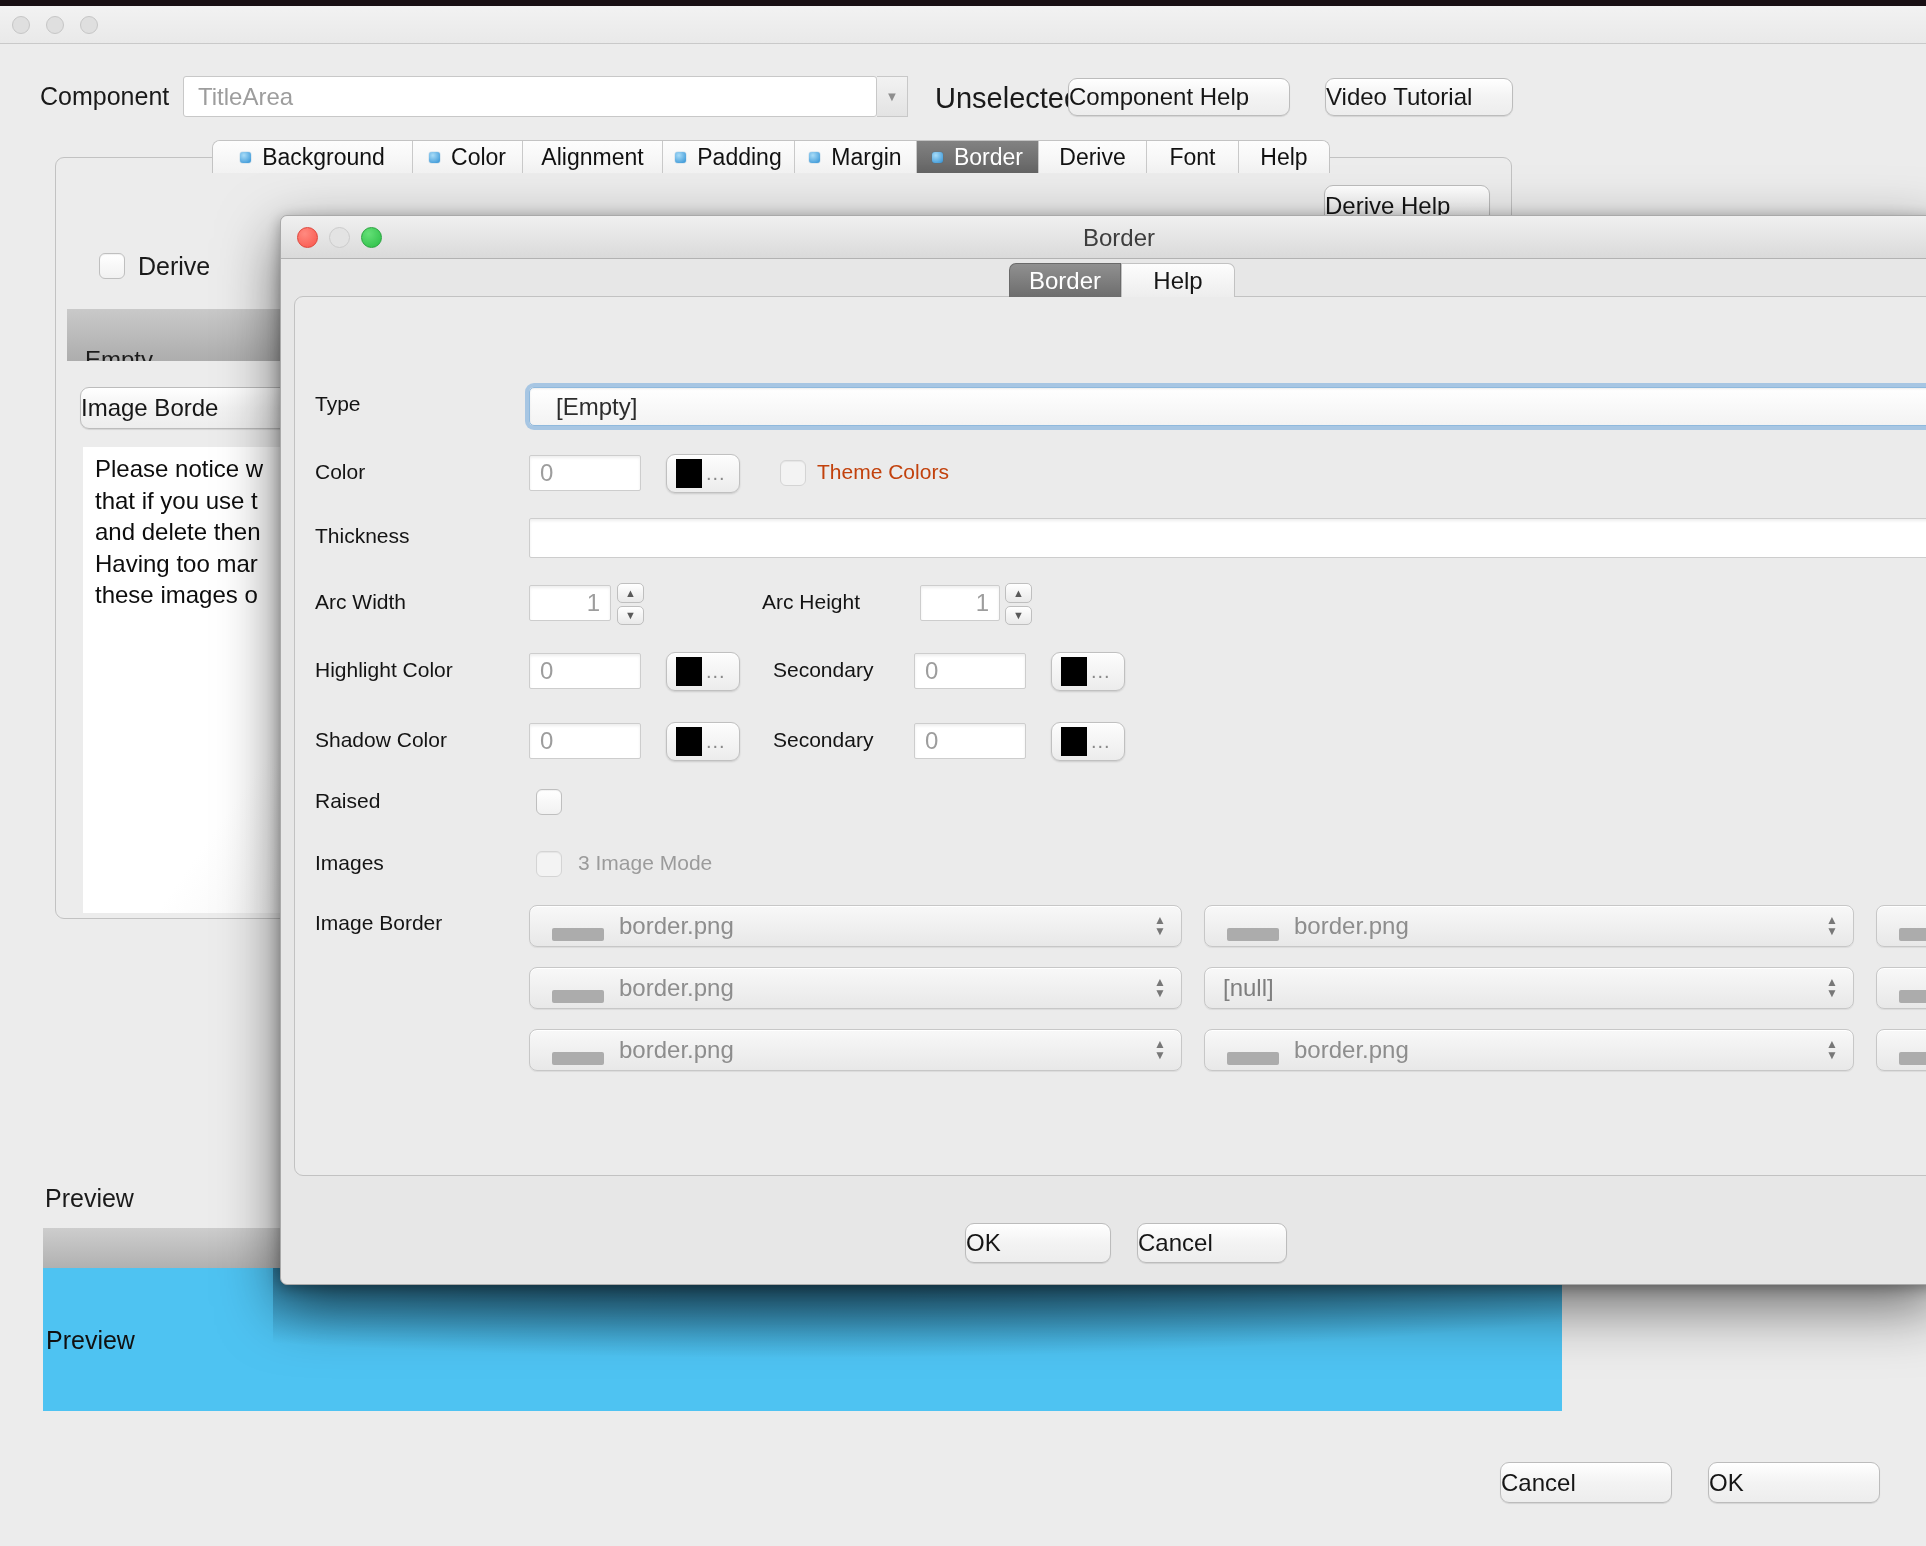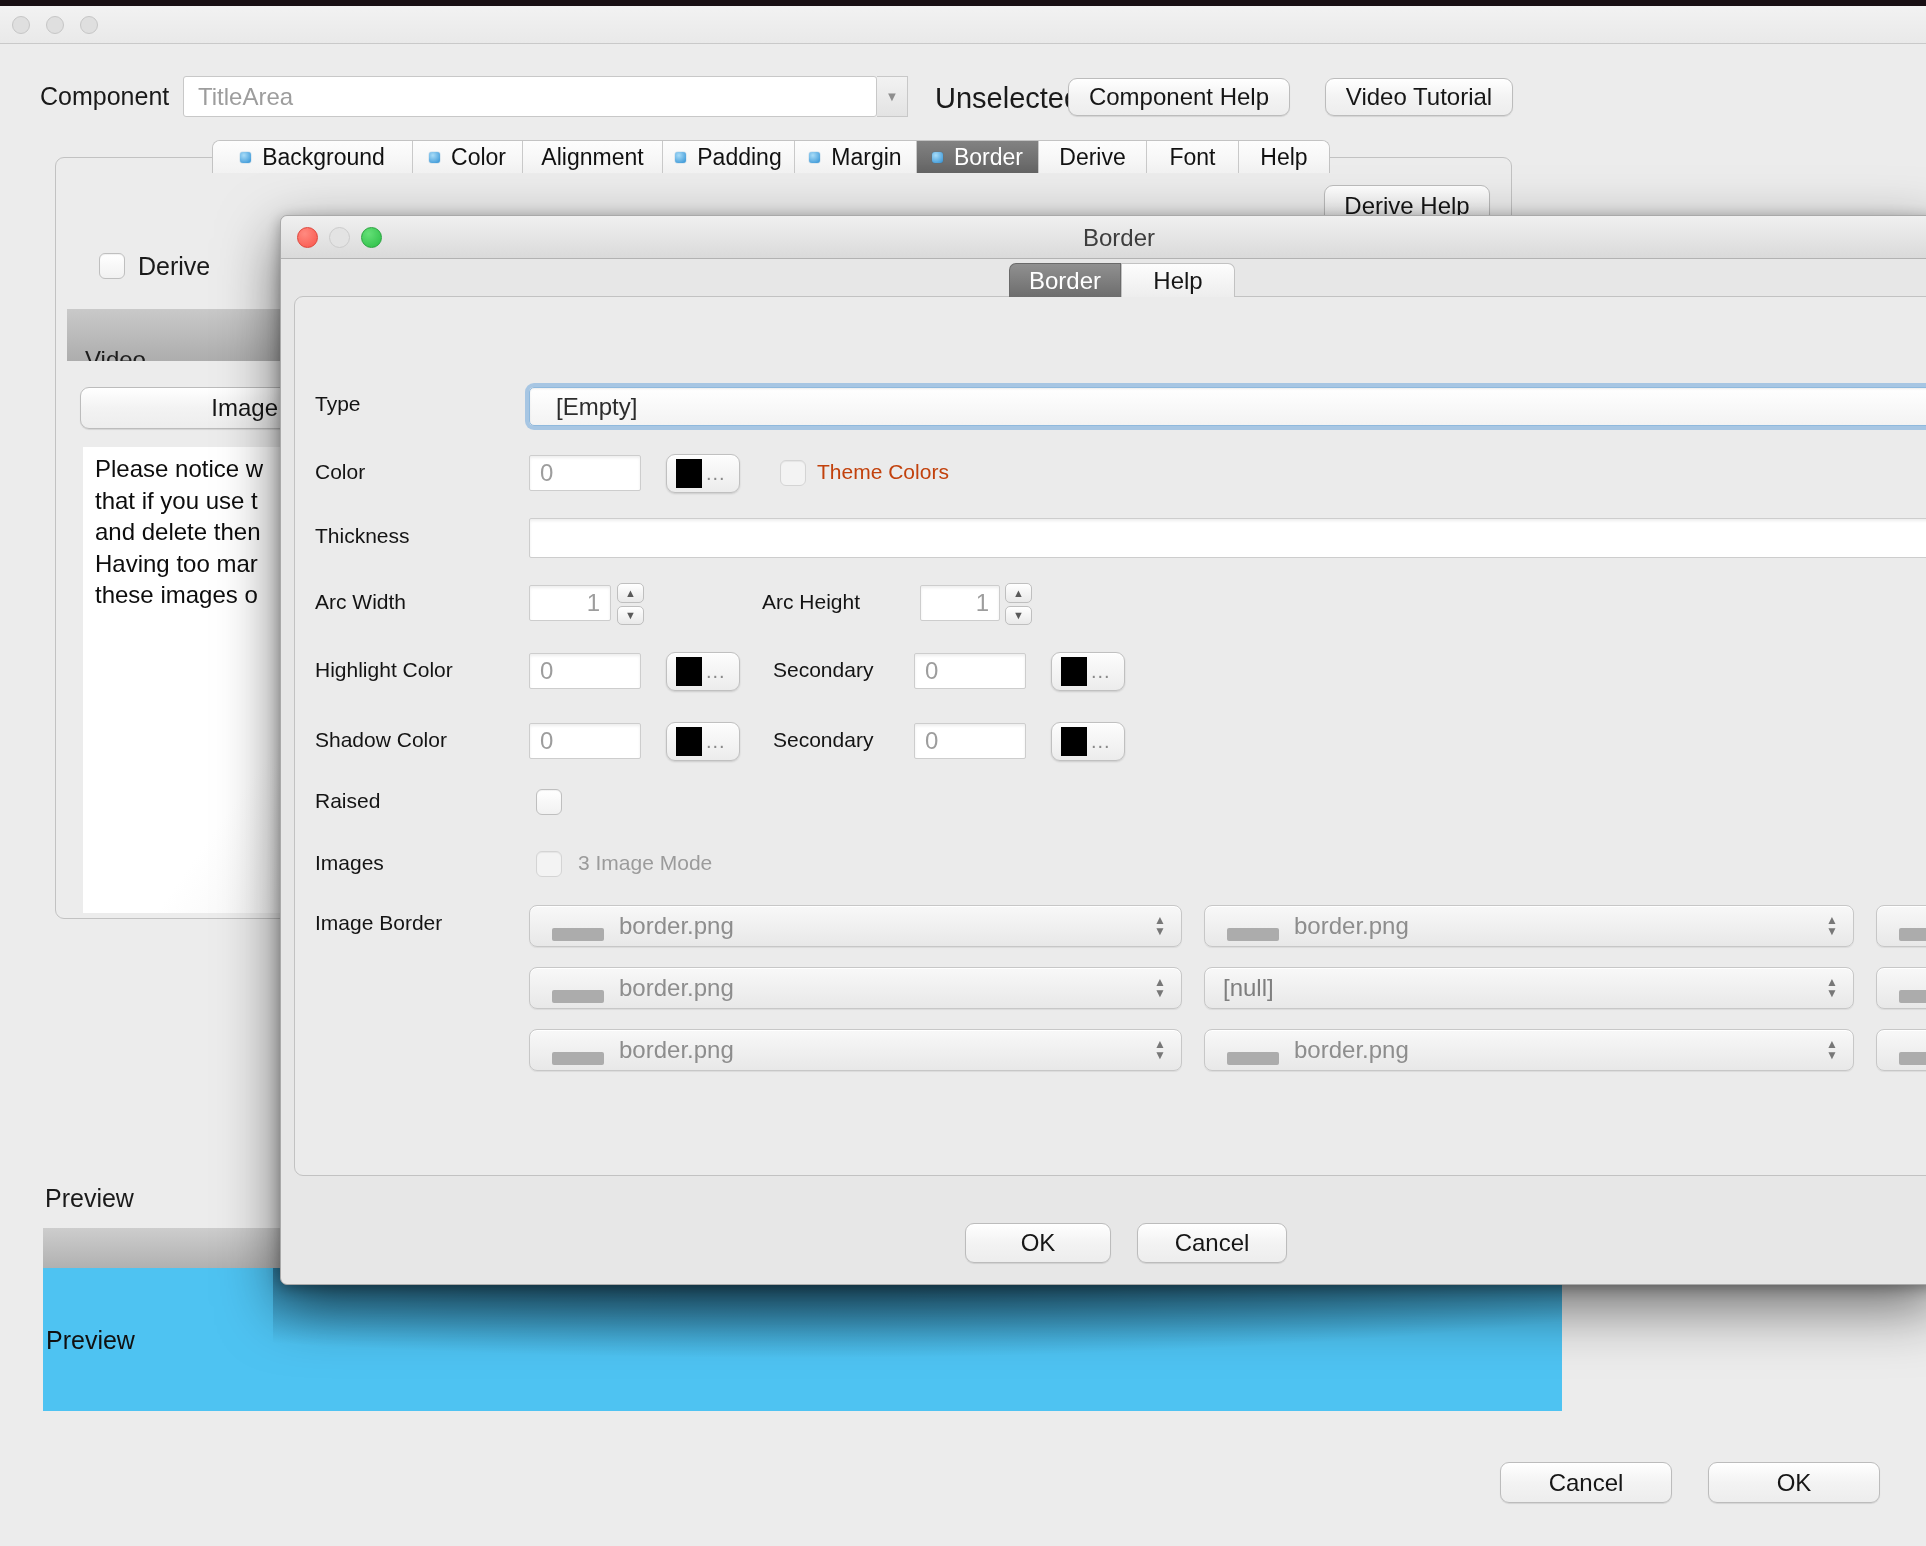--- a/index.html
+++ b/index.html
@@ -41,21 +41,21 @@
     background:linear-gradient(#f2f2f2,#e3e3e3); border:1px solid #c8c8c8; border-left:none;
     display:flex; align-items:center; justify-content:center;
     font-size:13px; color:#8e8e8e;
   }
   #status-text { left:935px; top:82px; font-size:29px; }
 
   .macbtn {
     background:linear-gradient(#ffffff,#f3f3f3 50%,#ededed);
     border:1px solid #bcbcbc; border-radius:9px;
     box-shadow:0 1px 1px rgba(0,0,0,.10), inset 0 1px 0 #fff;
-    display:flex; align-items:center; justify-content:center;
+    display:flex; align-items:center; 
     font-size:24px; color:#161616; cursor:default;
   }
   #component-help-btn { left:1068px; top:78px; width:222px; height:38px; }
   #video-tutorial-btn { left:1325px; top:78px; width:188px; height:38px; }
 
   
   #main-tabs {
     left:212px; top:140px; height:33px; display:flex;
     border:1px solid #c3c3c3; border-bottom:none;
     border-radius:8px 8px 0 0; overflow:hidden;
@@ -263,21 +263,21 @@
   <div class="mtab" style="width:90px">
     <span>Help</span>
   </div>
 </div>
 
 <div class="abs" id="left-panel">
   <div class="abs cb" id="derive-cb"></div>
   <div class="abs" id="derive-label" style="font-size:25px">Derive</div>
 
   <div class="abs" id="empty-combo">
-    <span>Video</span>
+    <span>Empty</span>
   </div>
 
   <div class="abs macbtn" id="image-border-btn">
     <span>Image Borde</span>
   </div>
 
   <div class="abs" id="notice-box">
     <div>Please notice w</div>
     <div>that if you use t</div>
     <div>and delete then</div>

